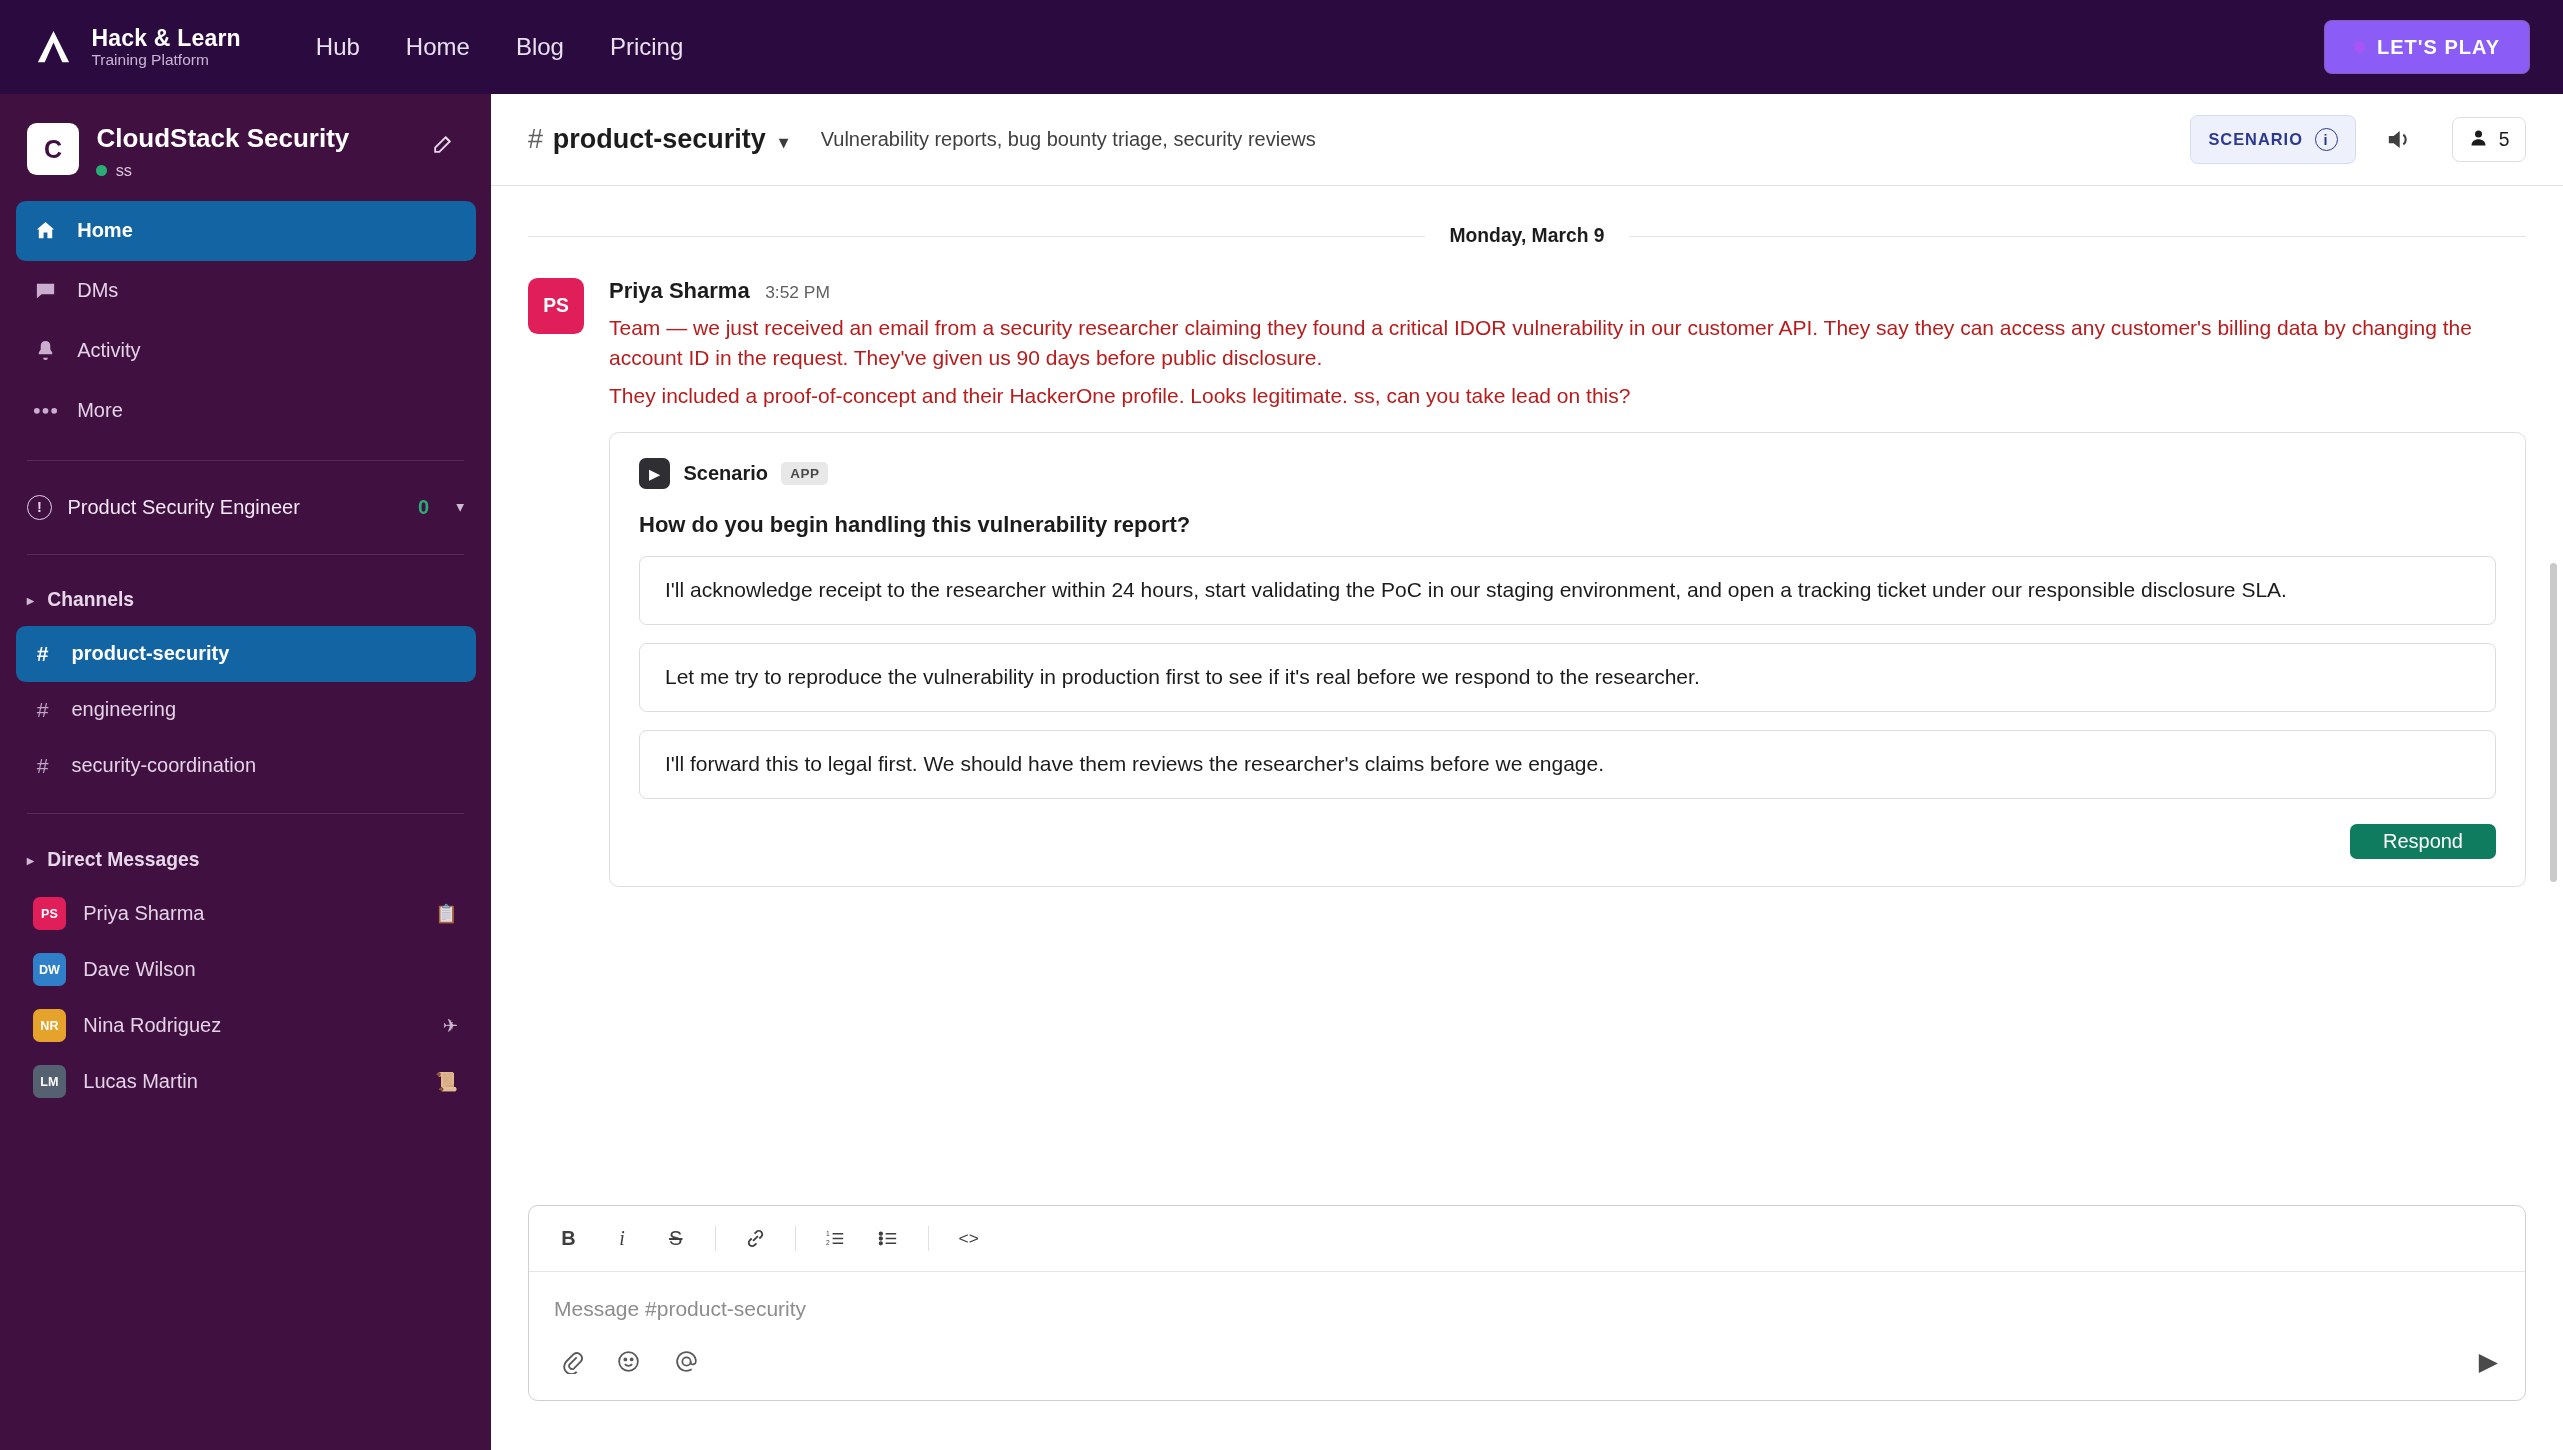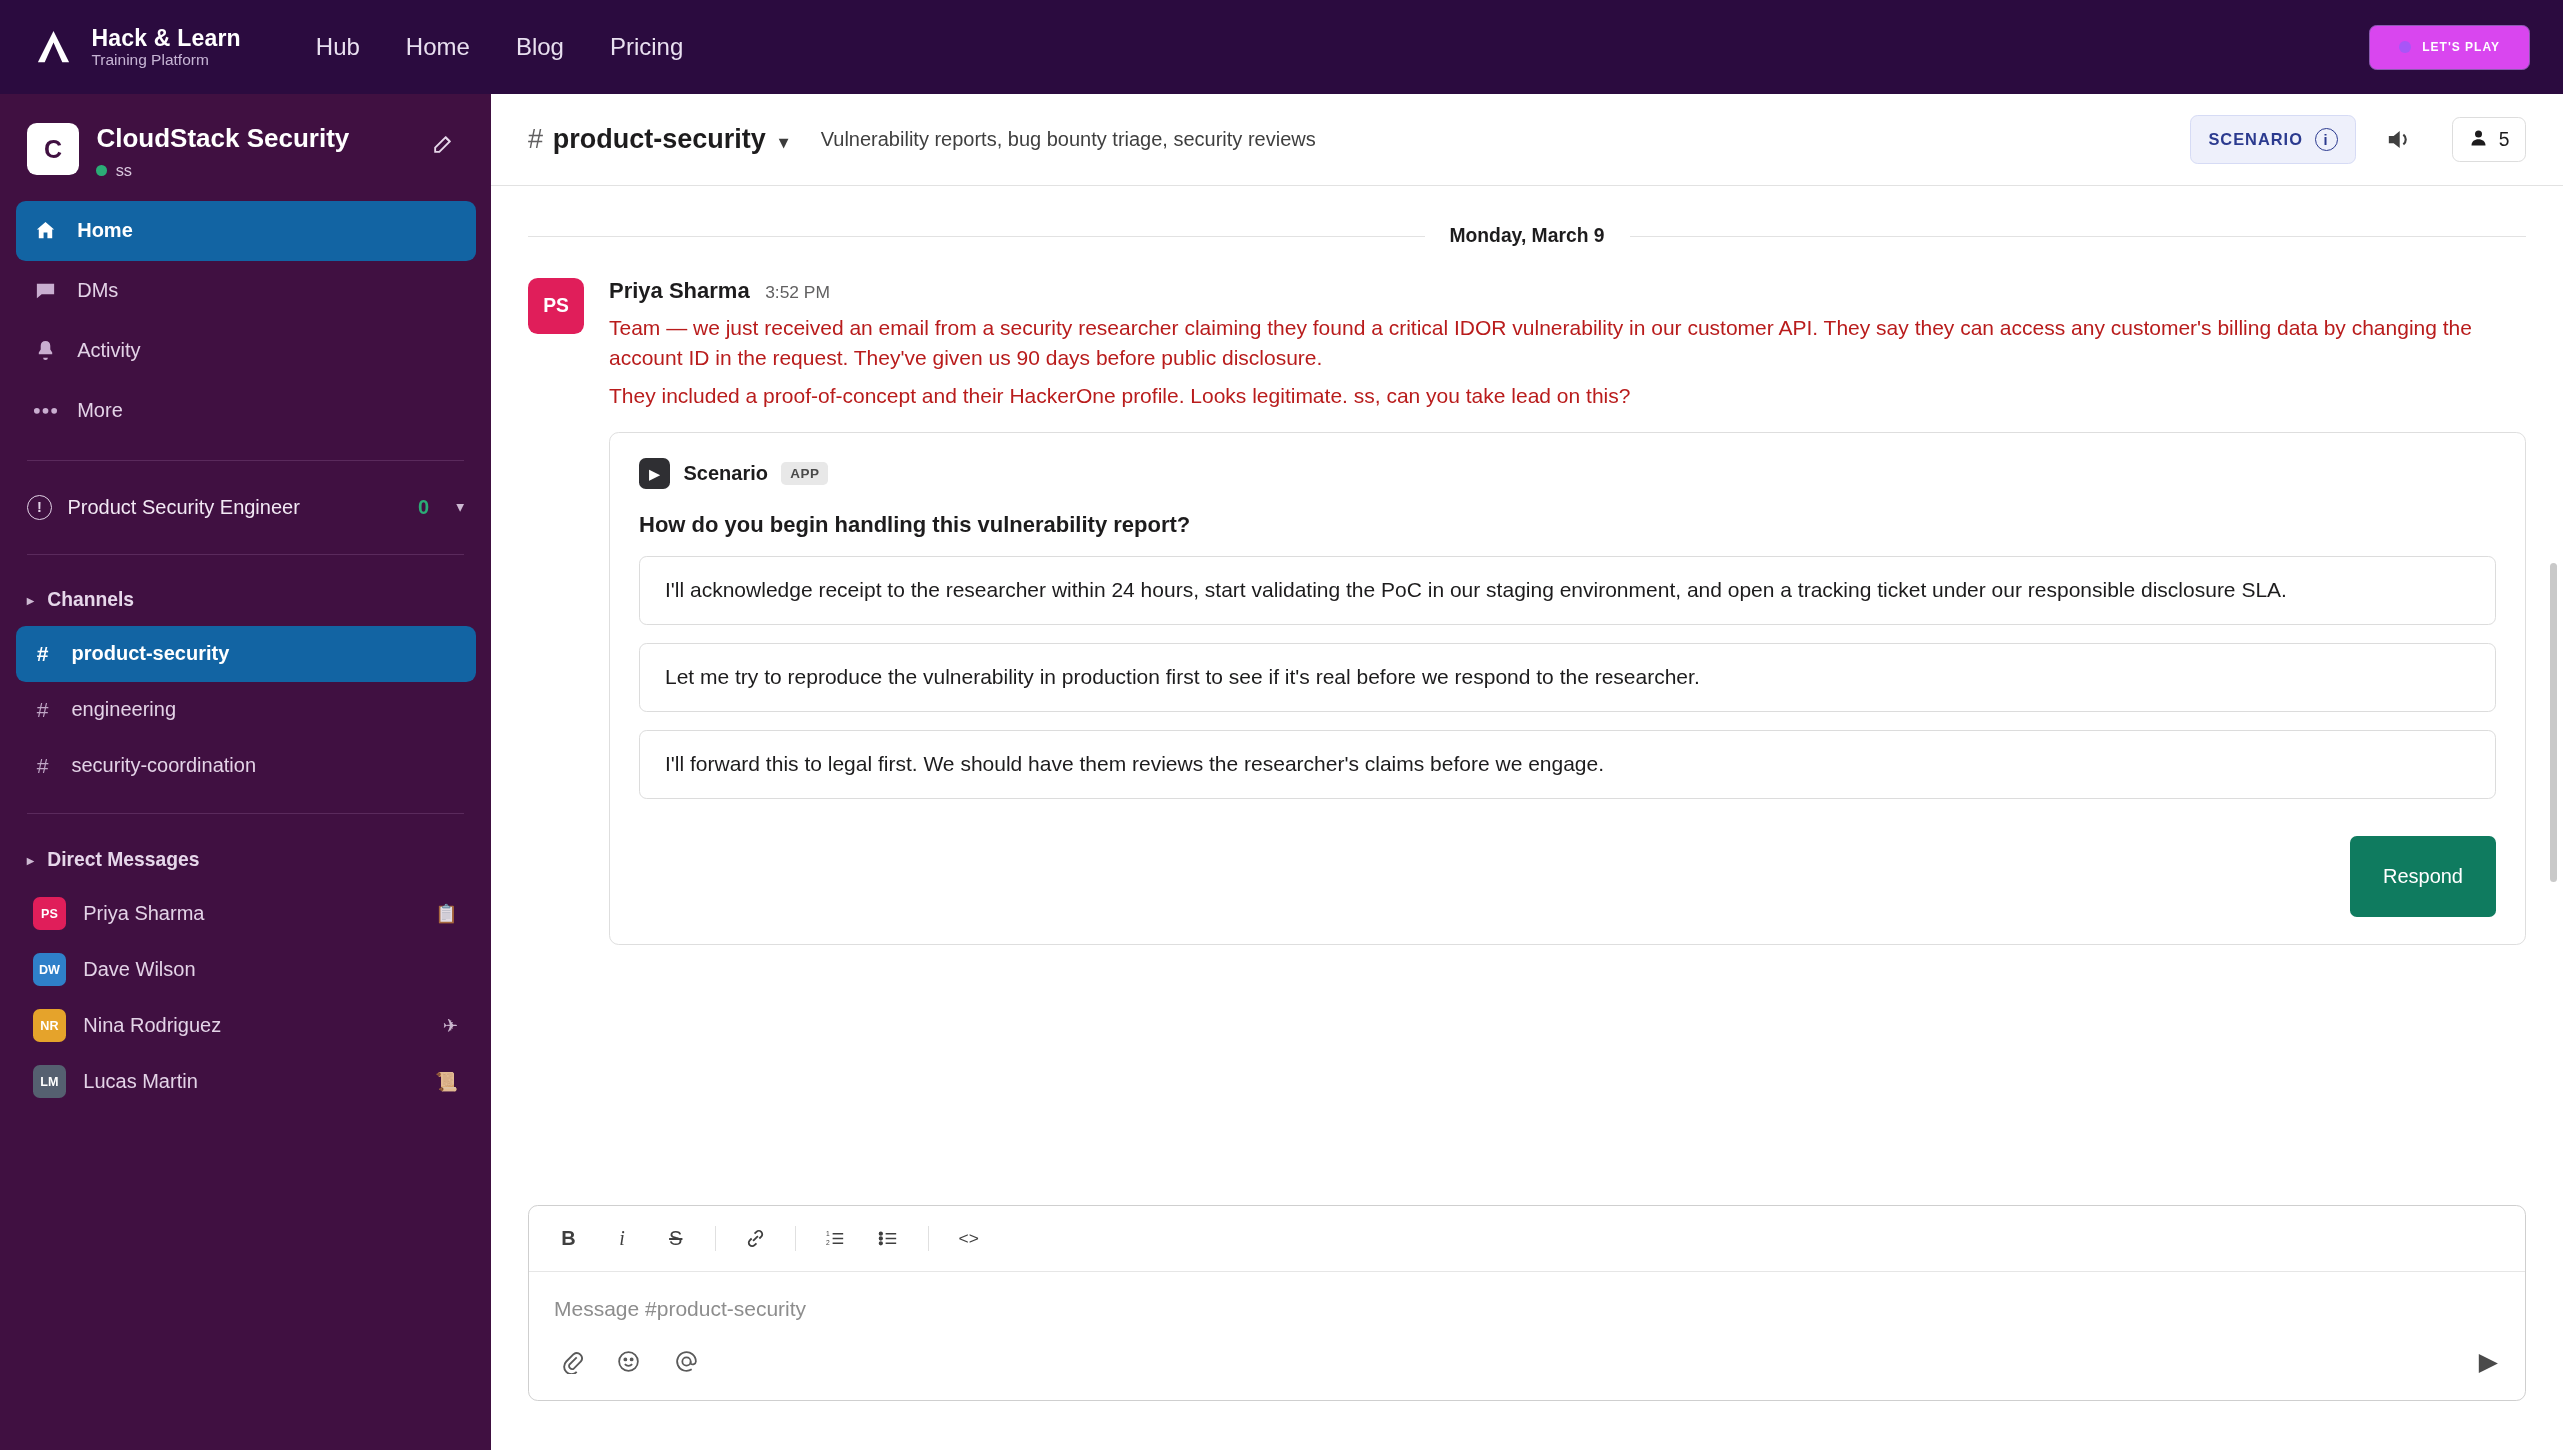--- a/index.html
+++ b/index.html
@@ -34,23 +34,23 @@
   .brand-title { font-size: 23px; font-weight: bold; letter-spacing: 0.2px; }
   .brand-sub { font-size: 15.5px; color: #c6b4d4; }
   .topnav-links { display: flex; align-items: center; gap: 46px; margin-left: 75px; }
   .topnav-links a {
     color: #e9e0f0; font-size: 24px; text-decoration: none;
   }
   .topnav-spacer { flex: 1; }
   .lets-play {
     border: 1px solid #8a5bb0;
     border-radius: 7.7px;
-    background: #d946ef;
+    background: #8b5cf6;
     color: #fff;
-    font-size: 12px;
+    font-size: 20px;
     font-weight: bold;
     letter-spacing: 1px;
     padding: 14.5px 29px;
     display: flex;
     align-items: center;
     gap: 11.6px;
   }
   .dot-purple {
     width: 11.6px; height: 11.6px; border-radius: 50%;
     background: #a855f7; display: inline-block;
@@ -207,21 +207,21 @@
   .sc-q { font-size: 22px; font-weight: bold; color: #1d1c1d; margin-top: 23px; }
   .sc-opt {
     border: 1px solid #dcdcdc; border-radius: 7.7px;
     padding: 19.3px 25px; margin-top: 17.4px;
     font-size: 21px; line-height: 1.38; color: #1d1c1d;
   }
   .sc-opt.selected { border: 1.9px solid #1264a3; }
   .sc-actions { display: flex; justify-content: flex-end; margin-top: 25px; }
   .respond-btn {
     background: #0f7b5f; color: #fff; border: none; border-radius: 6.8px;
-    font-size: 20px; padding: 29px 33px; font-family: inherit; margin-top: 12px;
+    font-size: 20px; padding: 6px 33px; font-family: inherit;
   }
 
   
   .composer-wrap { padding: 25px 37px 33px 37px; }
   .composer {
     border: 1px solid #cfcfcf; border-radius: 9.7px; overflow: hidden;
   }
   .composer-toolbar {
     display: flex; align-items: center; gap: 9.7px;
     padding: 11.6px 17.4px; border-bottom: 1px solid #e6e6e6;

